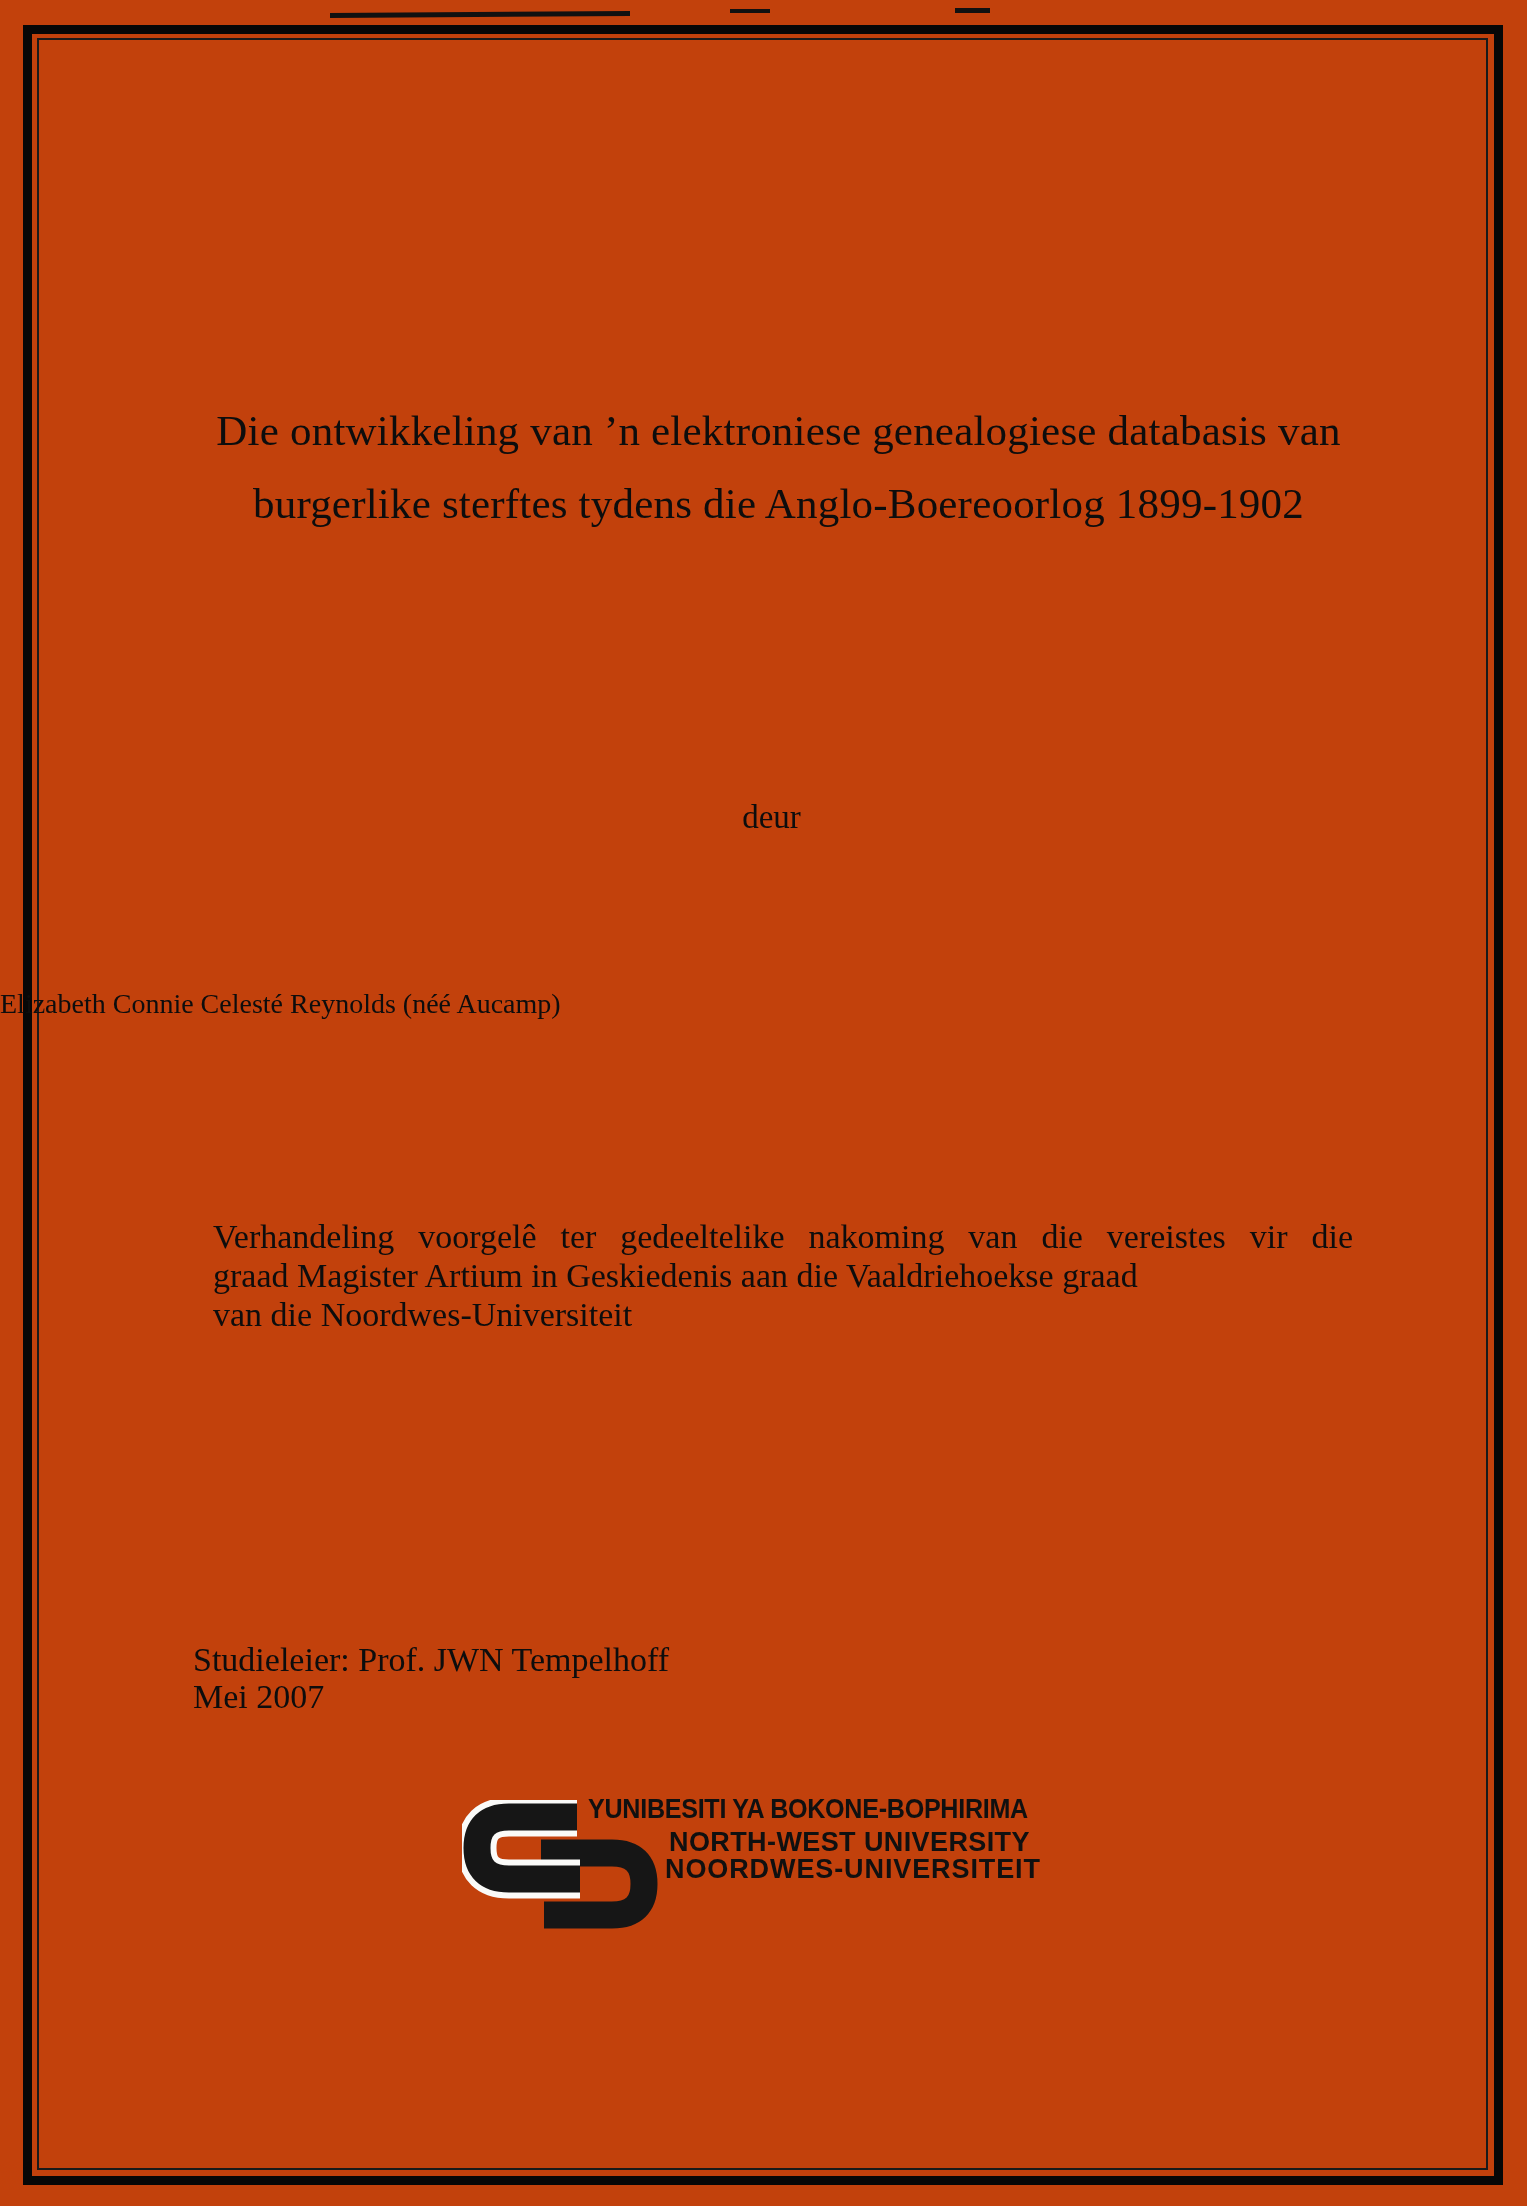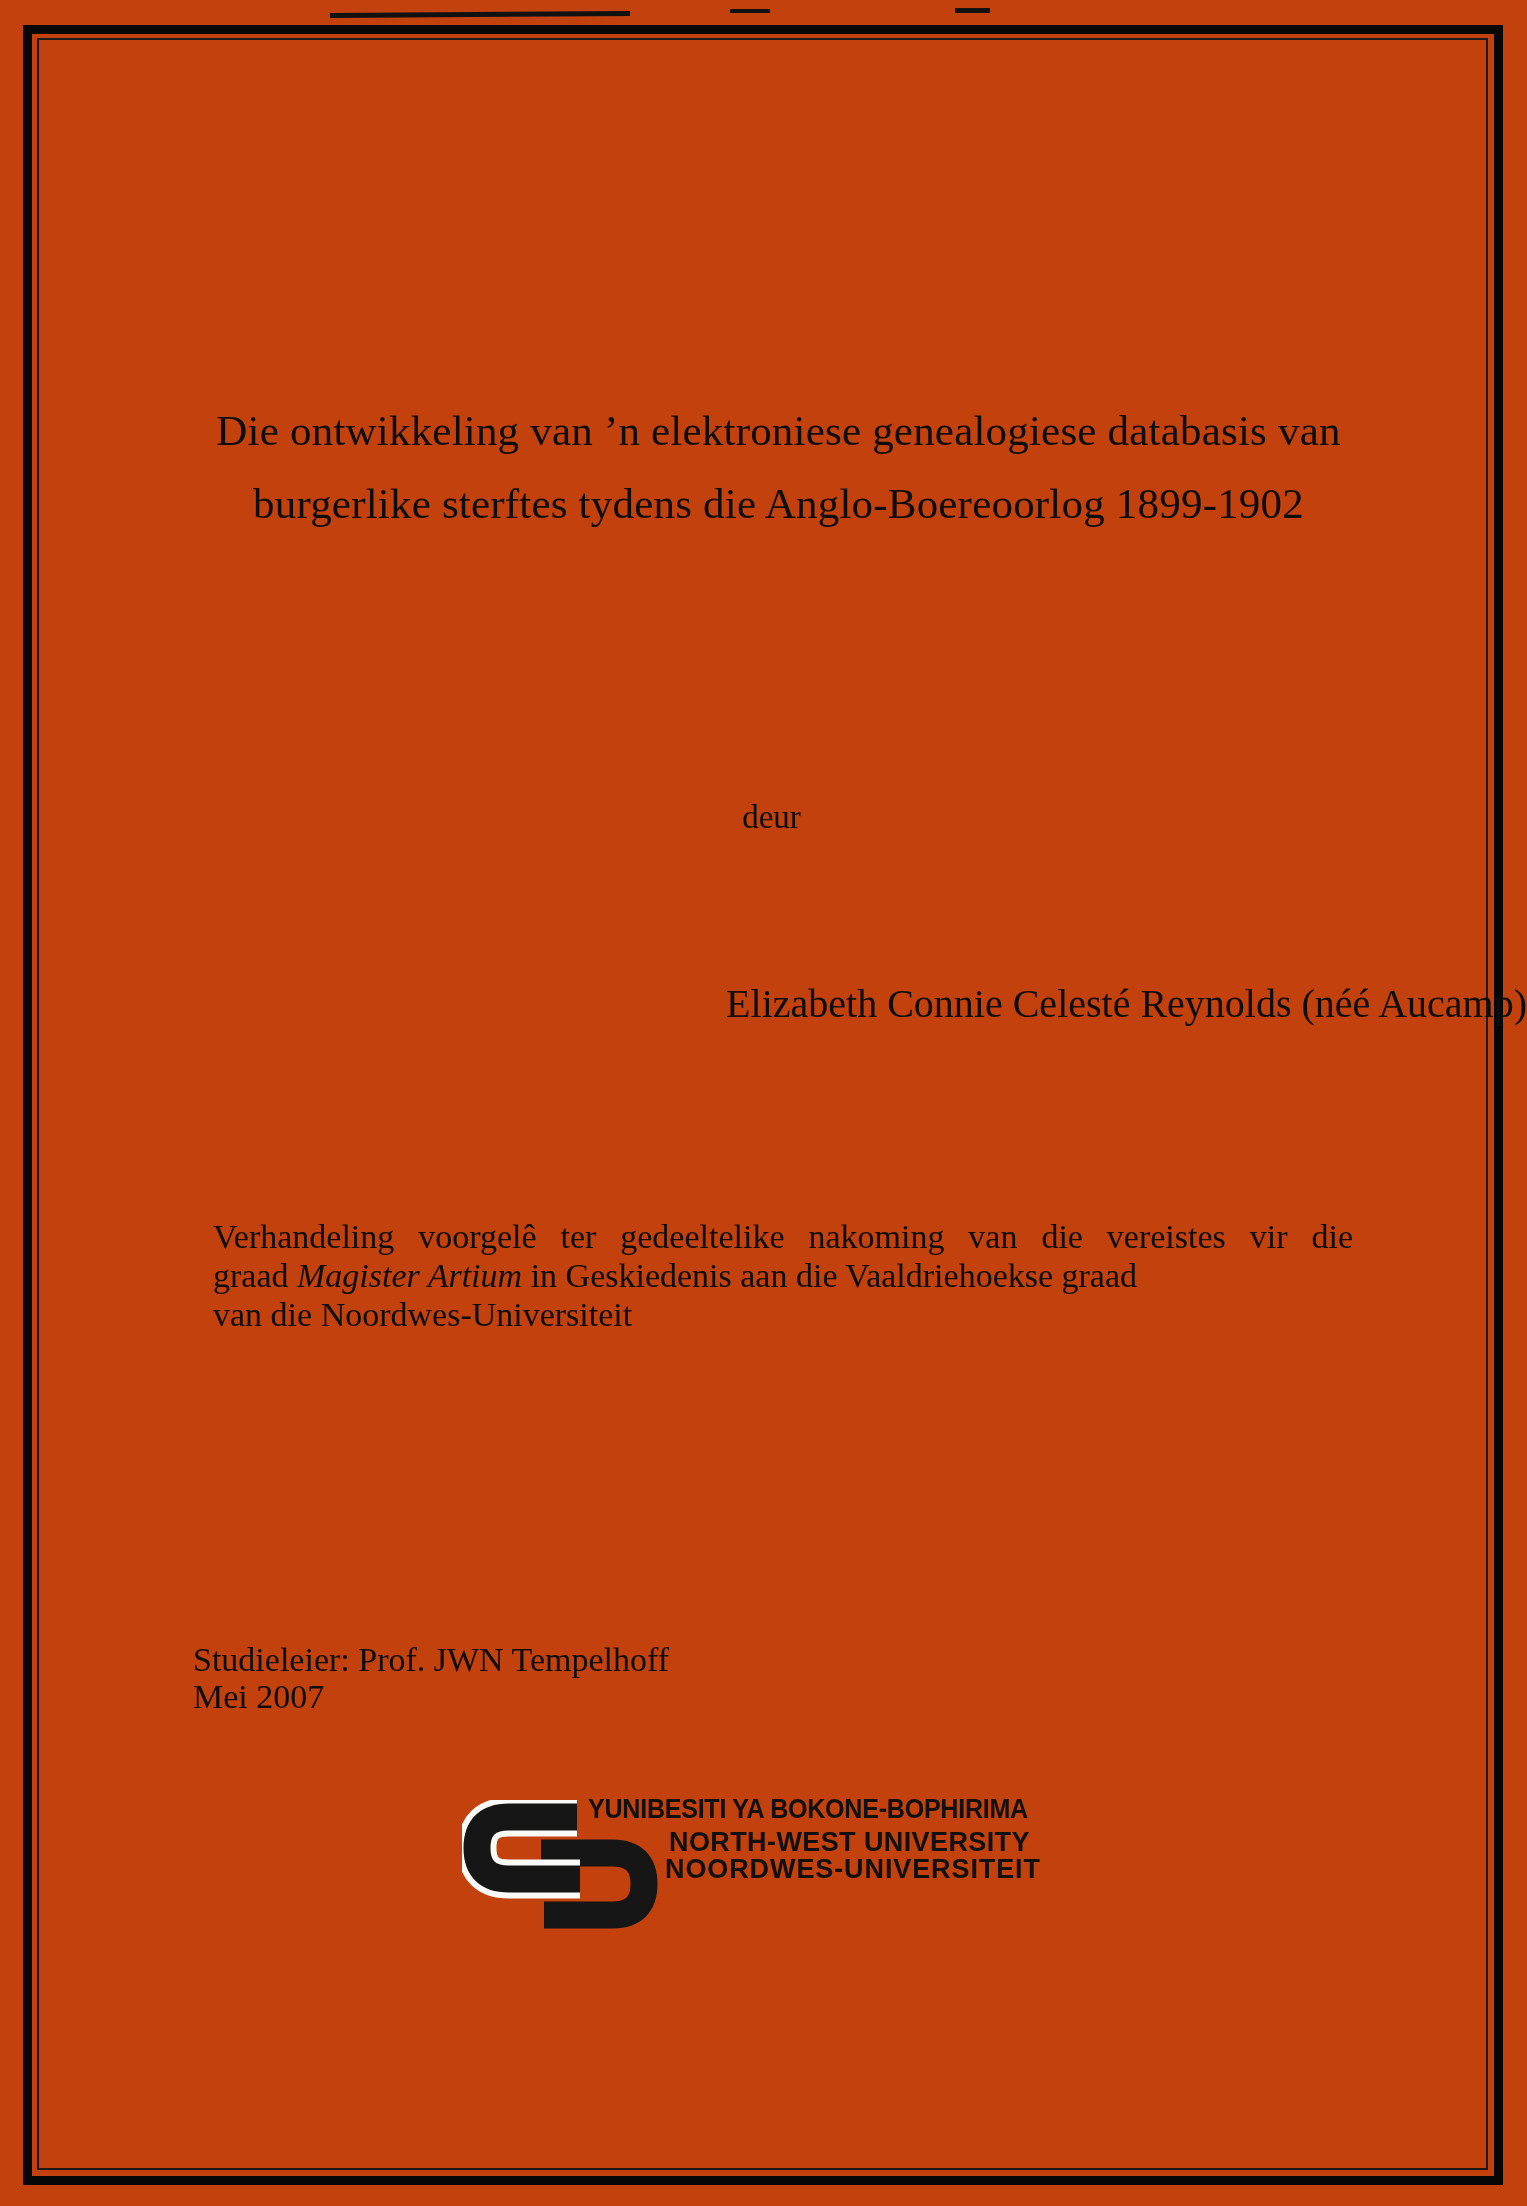--- a/index.html
+++ b/index.html
@@ -45,37 +45,37 @@
     position: absolute;
     left: 0; right: 0; top: 797px;
     text-align: center;
     font-size: 33px;
     line-height: 40px;
     padding-left: 16px;
   }
   .author {
     position: absolute;
     left: 0; right: 0; top: 981px;
-    text-align: right;
-    font-size: 40px;
+    text-align: left;
+    font-size: 28px;
     line-height: 46px;
   }
   .statement {
     position: absolute;
     left: 193px; top: 1217px;
     width: 1140px;
     font-size: 34px;
     line-height: 39px;
     margin-left: 20px;
   }
   .statement .justified {
     text-align: justify;
     text-align-last: justify;
   }
-  .statement .italic { font-style: italic; }
+  .statement .italic { }
   .supervisor-block {
     position: absolute;
     left: 193px; top: 1641px;
     font-size: 34px;
     line-height: 37px;
   }
   
   .logo-svg {
     position: absolute;
     left: 462px; top: 1800px;

